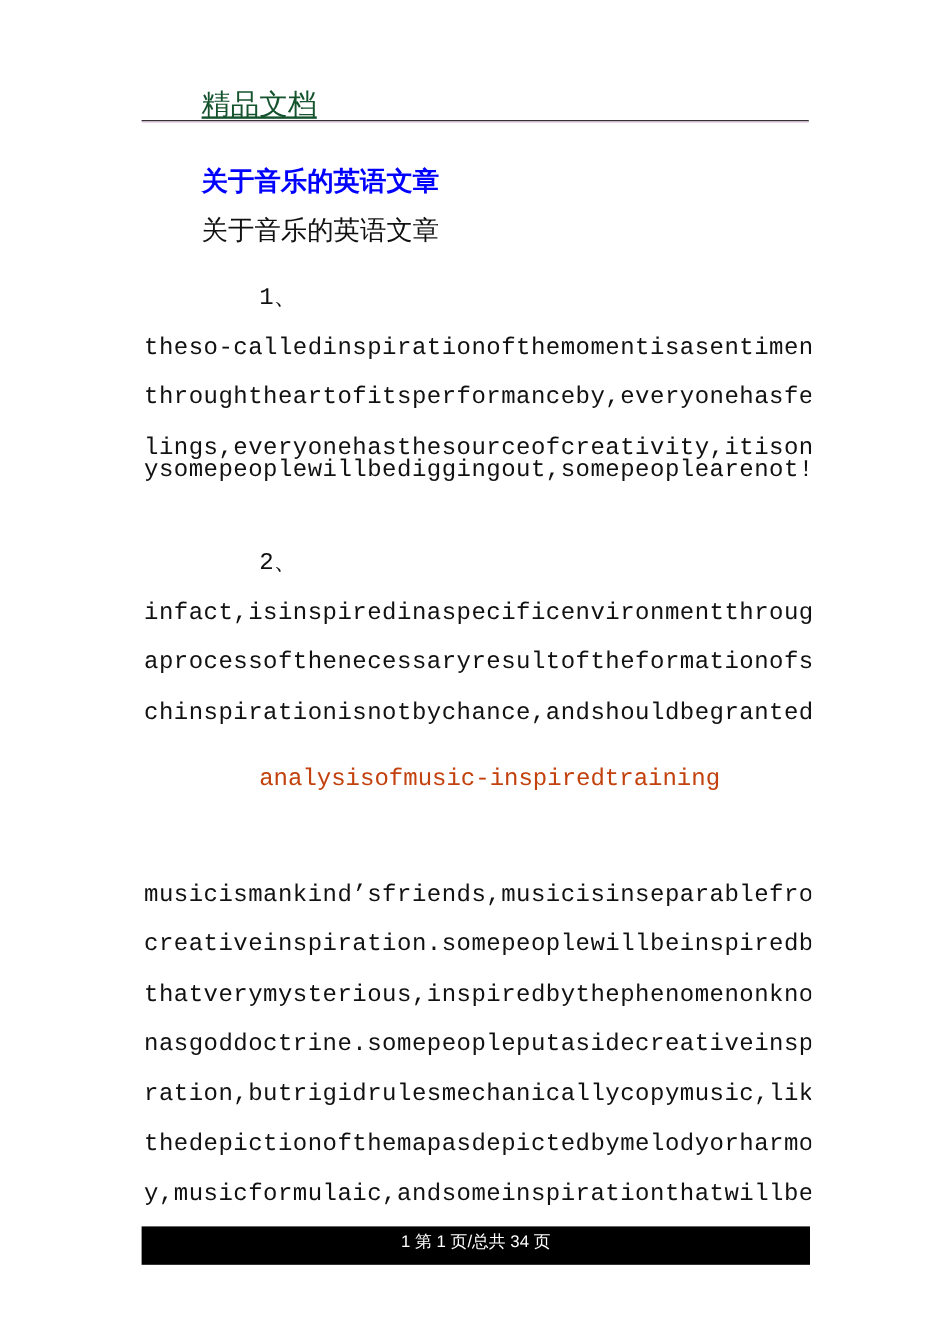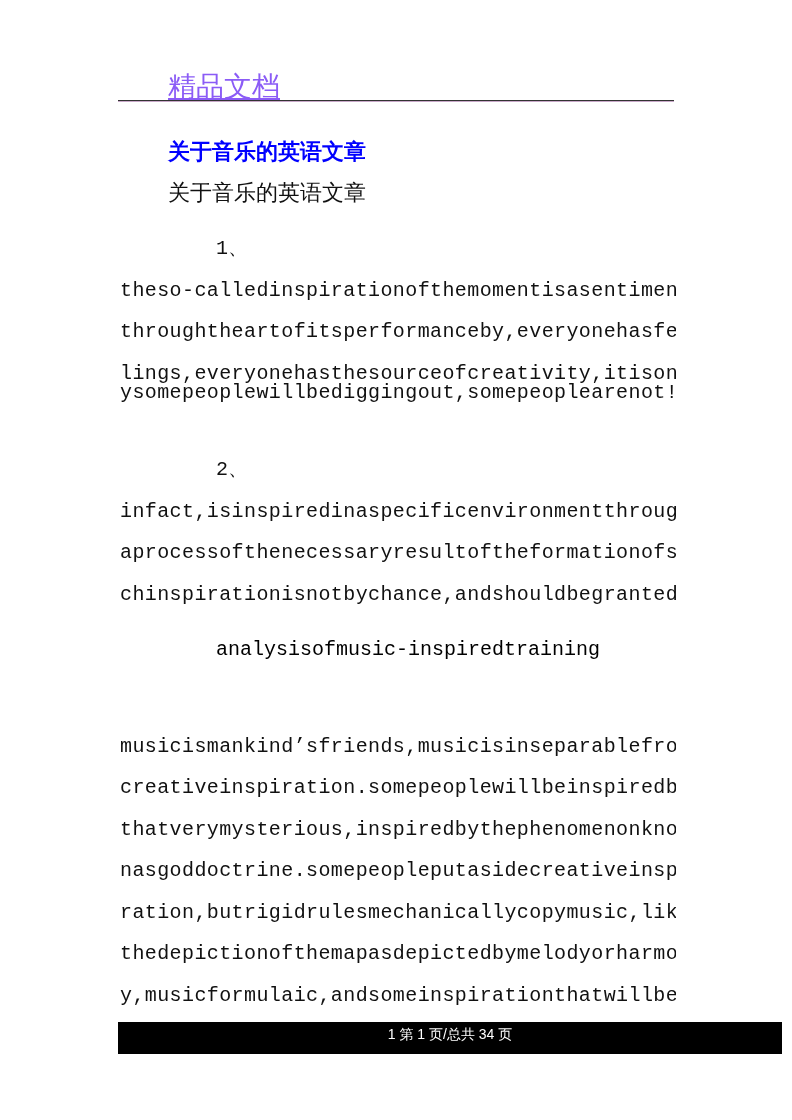--- a/index.html
+++ b/index.html
@@ -1,22 +1,22 @@
 <!DOCTYPE html>
 <html><head>
 <meta charset="utf-8">
 <style>
   html, body { margin: 0; padding: 0; }
   body {
     width: 792px; height: 1120px; background: #ffffff; position: relative; overflow: hidden;
     font-family: "DejaVu Serif", "Liberation Serif", serif; color: #111;
   }
   .header-title {
-    position: absolute; left: 168px; top: 72px; font-size: 28px; line-height: 30px;
-    text-decoration: underline; text-underline-offset: 2px; color: #8b5cf6;
+    position: absolute; left: 168px; top: 72px; font-size: 24px; line-height: 30px;
+    text-decoration: underline; text-underline-offset: 2px; color: #14532d;
     font-family: "DejaVu Serif", serif;
   }
   .header-rule {
     position: absolute; left: 118px; top: 100px; width: 556px; height: 0;
     border-top: 1px solid #333; border-bottom: 1px solid #c9a9c9;
   }
   .doc-title-link {
     position: absolute; left: 168px; top: 137px; font-size: 22px; line-height: 30px;
     color: #0000ff; font-weight: bold; font-family: "DejaVu Sans", sans-serif;
   }
@@ -28,25 +28,25 @@
     position: absolute; left: 216px; font-size: 20px; line-height: 26px; color: #111;
     font-family: "Liberation Mono", "DejaVu Sans Mono", monospace;
   }
   .body-line {
     position: absolute; left: 120px; width: 556px; font-size: 20px; line-height: 26px;
     color: #111; white-space: nowrap; overflow: hidden;
     font-family: "Liberation Mono", "DejaVu Sans Mono", monospace;
     letter-spacing: 0.4px;
   }
   .section-heading {
-    position: absolute; left: 216px; font-size: 20px; line-height: 26px; color: #000000;
+    position: absolute; left: 216px; font-size: 20px; line-height: 26px; color: #c2410c;
     font-family: "Liberation Mono", "DejaVu Sans Mono", monospace; white-space: nowrap;
   }
   .footer-bar {
-    position: absolute; left: 118px; top: 1022px; width: 664px; height: 32px;
+    position: absolute; left: 118px; top: 1022px; width: 557px; height: 32px;
     background: #000; color: #fff; text-align: center;
     font-family: "Liberation Sans", sans-serif; font-size: 14px; line-height: 24px;
   }
 </style>
 </head>
 <body>
 
 <div>
   <div class="header-title">精品文档</div>
   <div class="header-rule"></div>

